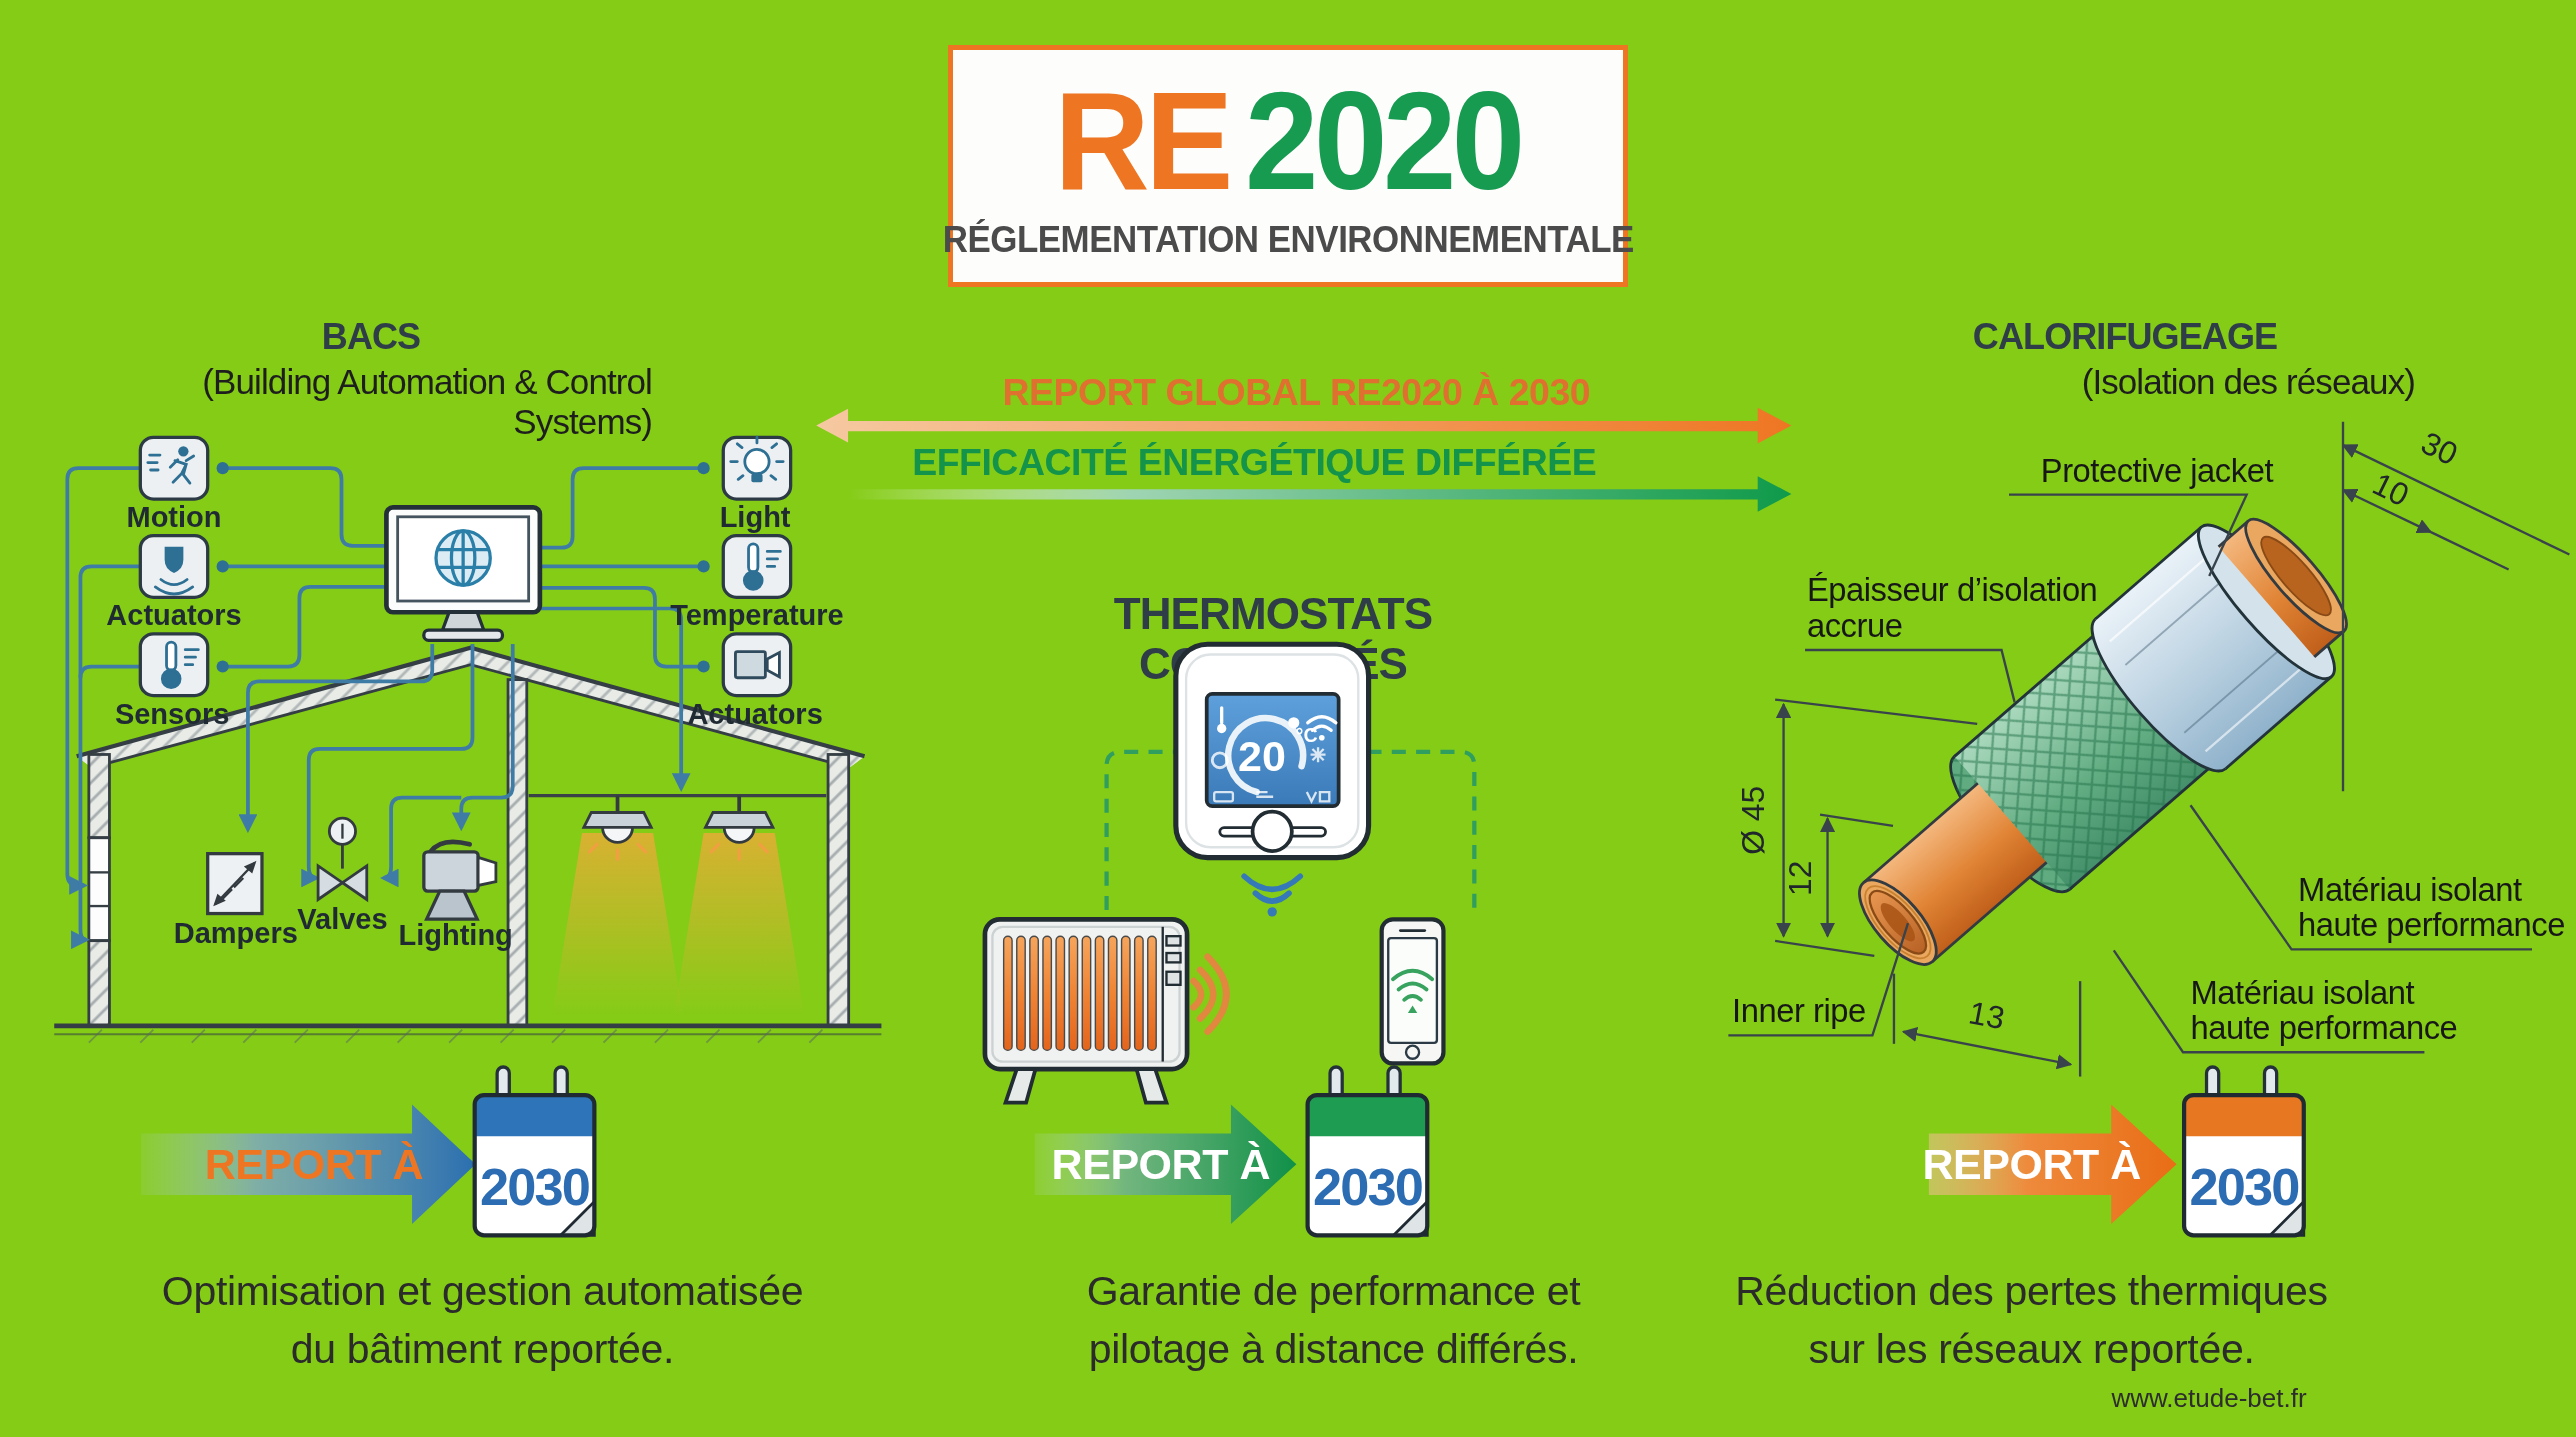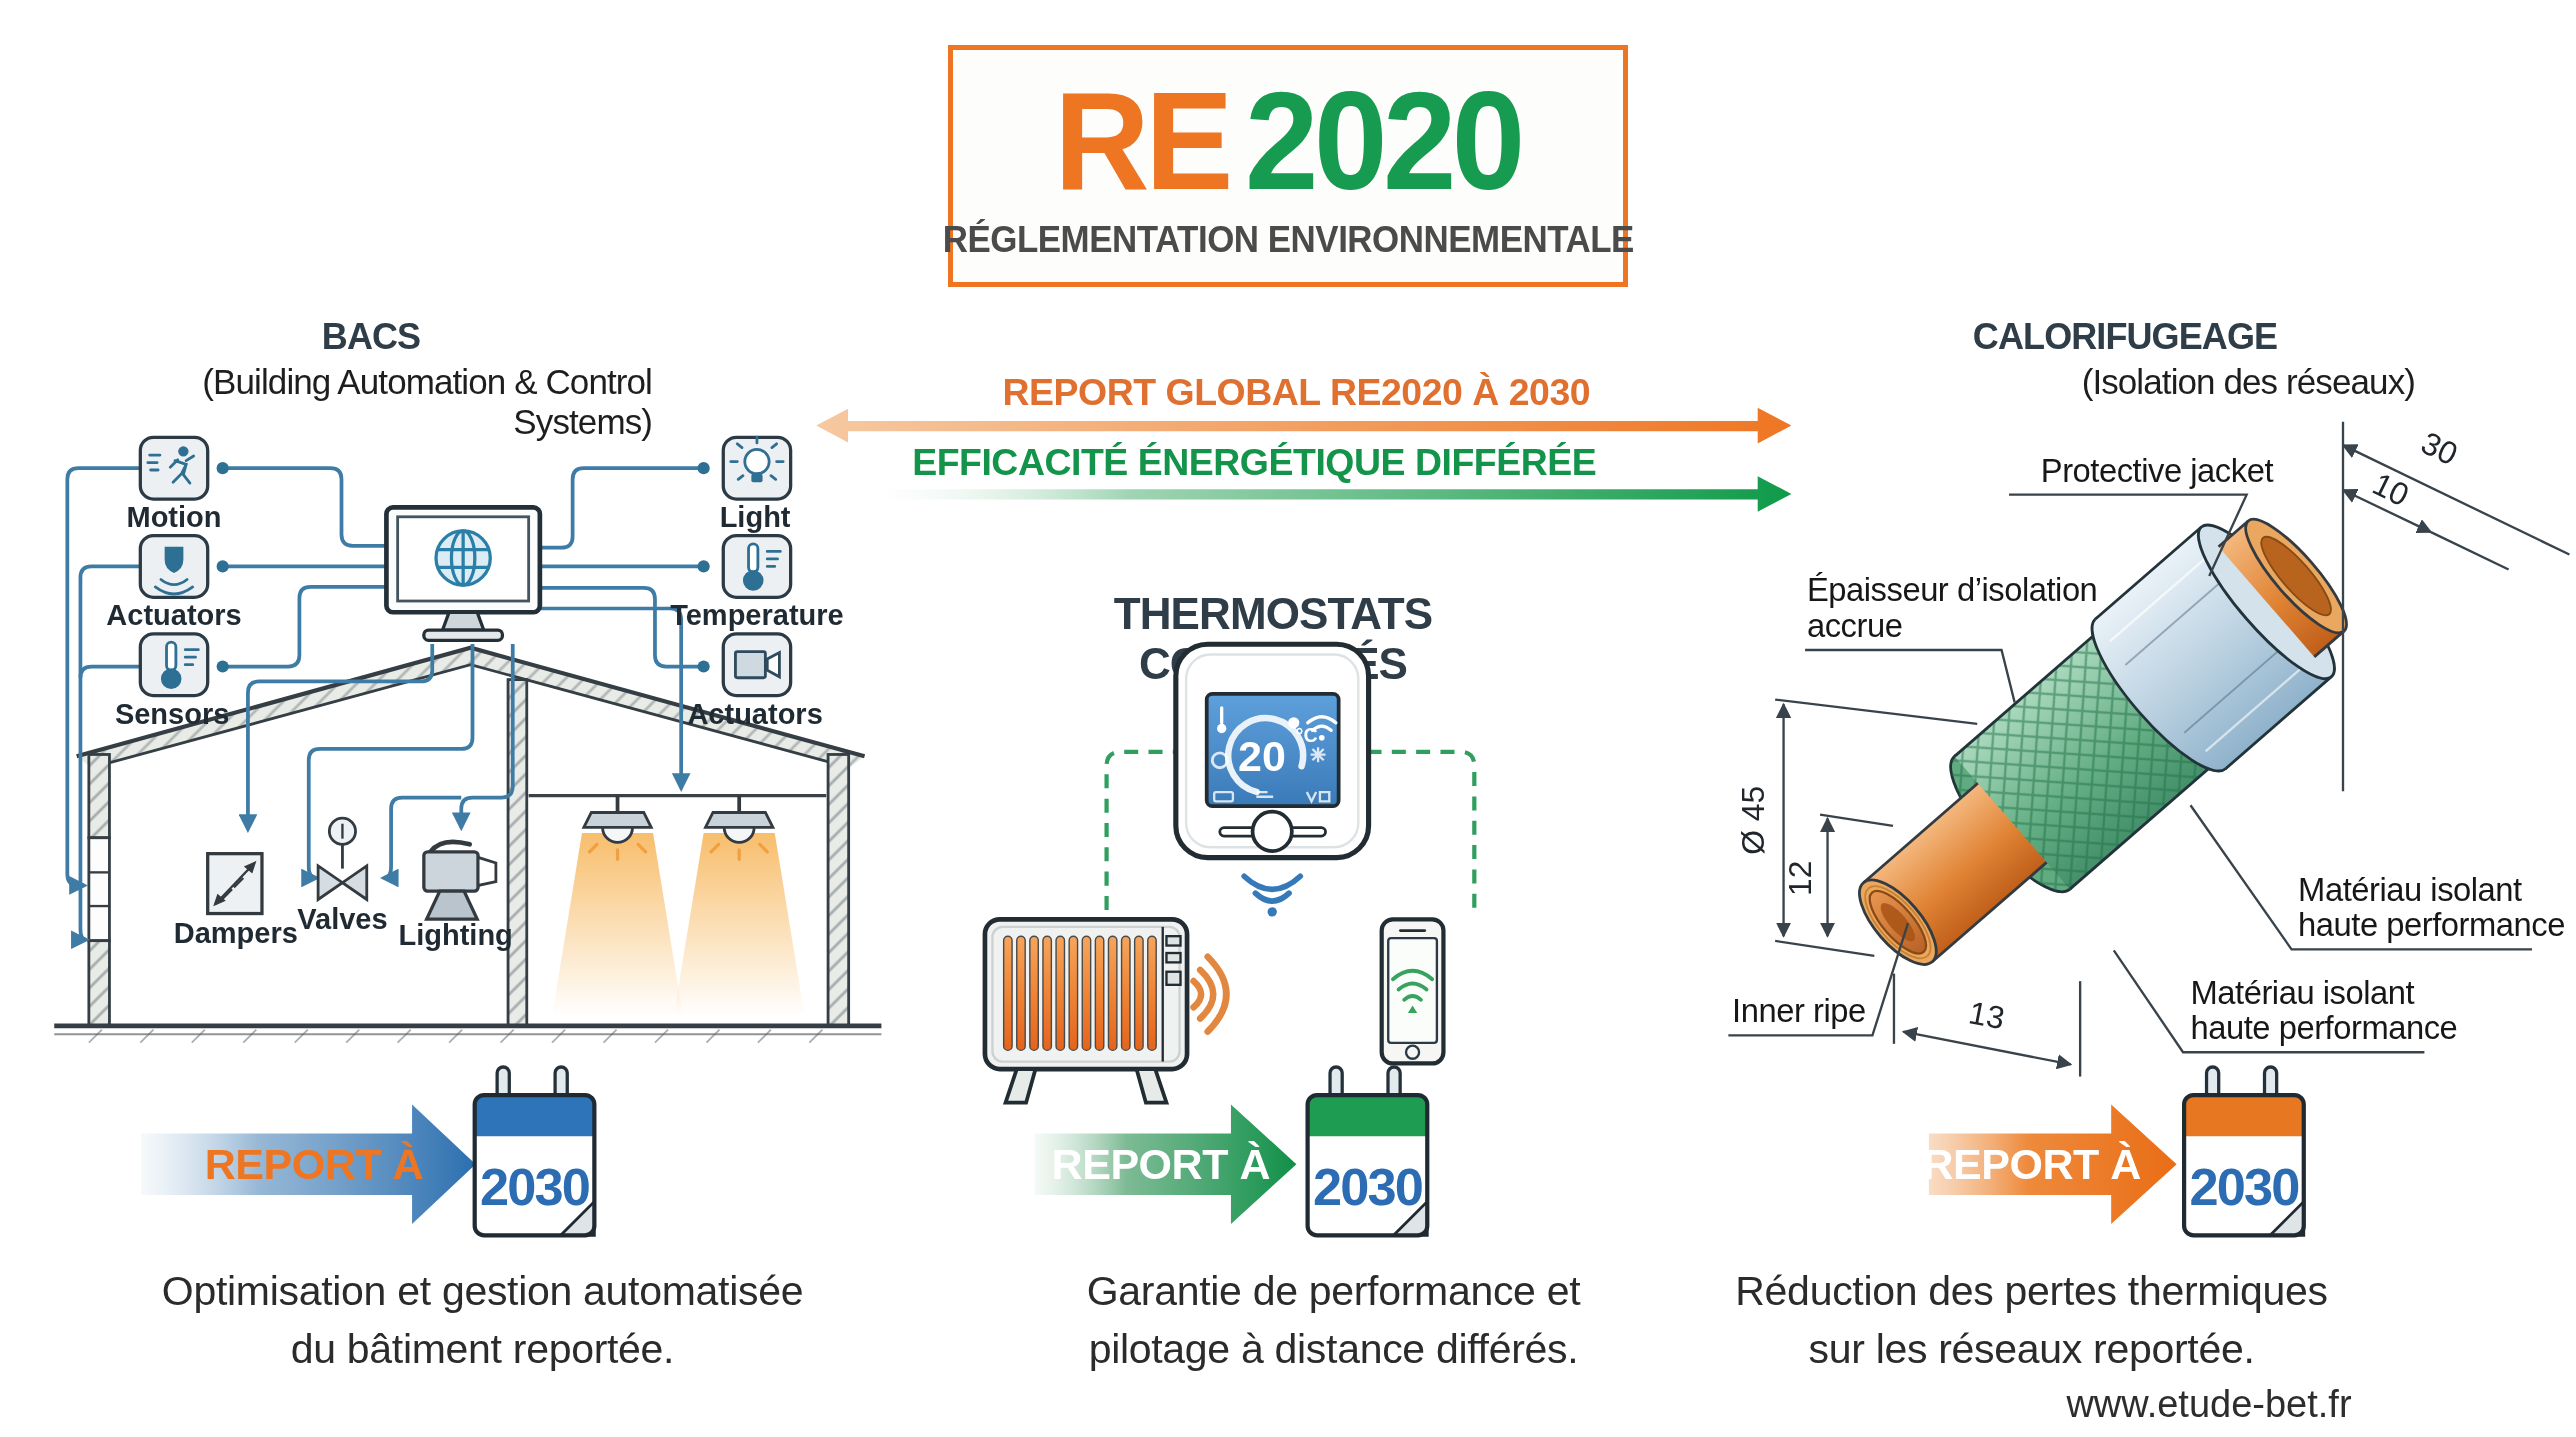--- a/index.html
+++ b/index.html
@@ -1,33 +1,33 @@
 <!DOCTYPE html>
 <html style="font-size:15px"><head>
 <meta charset="utf-8">
 <style>
   html,body{margin:0;padding:0;background:#e9e9e9;}
-  .canvas{position:relative;width:2576px;height:1438px;background:#ffffff;overflow:hidden;
+  .canvas{position:relative;width:2576px;height:1438px;background:#84cc16;overflow:hidden;
           font-family:"Liberation Sans","DejaVu Sans",sans-serif;color:#222;}
   .abs{position:absolute;}
   
   .header-box{left:948px;top:45px;width:680px;height:242px;background:#fdfdfc;
               border:5.6px solid #ee7623;box-sizing:border-box;display:flex;flex-direction:column;
               align-items:center;justify-content:center;}
   .header-title{font-size:139px;font-weight:bold;line-height:1;letter-spacing:-4.7px;
                 display:inline-block;transform:scaleX(.95);white-space:nowrap;}
   .re{color:#ee7623;} .yr{color:#169b51;margin-left:17px;}
   .header-sub{font-size:36px;font-weight:600;color:#4b4b4b;letter-spacing:-0.5px;margin-top:9.4px;
               transform:scaleX(.97);display:inline-block;white-space:nowrap;}
   
   .sec-title{font-size:36px;font-weight:bold;color:#2f3d49;text-align:center;letter-spacing:-0.9px;}
   .sec-sub{font-size:35px;font-weight:500;color:#1e1e1e;text-align:right;margin-top:3.7px;letter-spacing:-0.9px;}
   
   .caption{font-size:41px;font-weight:500;color:#2b2b2b;text-align:center;line-height:1.42;letter-spacing:-0.3px;}
-  .website{font-size:38px;font-weight:500;color:#2d2d2d;text-align:center;text-decoration:none;cursor:pointer;}
+  .website{font-size:26px;font-weight:500;color:#2d2d2d;text-align:center;text-decoration:none;cursor:pointer;}
   svg{display:block;overflow:visible;}
   svg text{font-family:"Liberation Sans","DejaVu Sans",sans-serif;}
   .nodelbl{font-size:31px;font-weight:600;fill:#1f2a33;}
   .houselbl{font-size:31px;font-weight:600;fill:#1f2a33;}
   .dimlbl{font-size:34px;font-weight:500;fill:#20262b;}
   .calolbl{font-size:35px;font-weight:500;fill:#171717;letter-spacing:-.5px;}
   .flowlbl{font-size:40px;font-weight:bold;letter-spacing:-.5px;}
   .reportlbl{font-size:46px;font-weight:bold;letter-spacing:-.5px;}
   .yearlbl{font-size:56px;font-weight:800;fill:#2b6cb3;letter-spacing:-2px;}
   .screenbig{font-size:46px;font-weight:bold;fill:#ffffff;}

